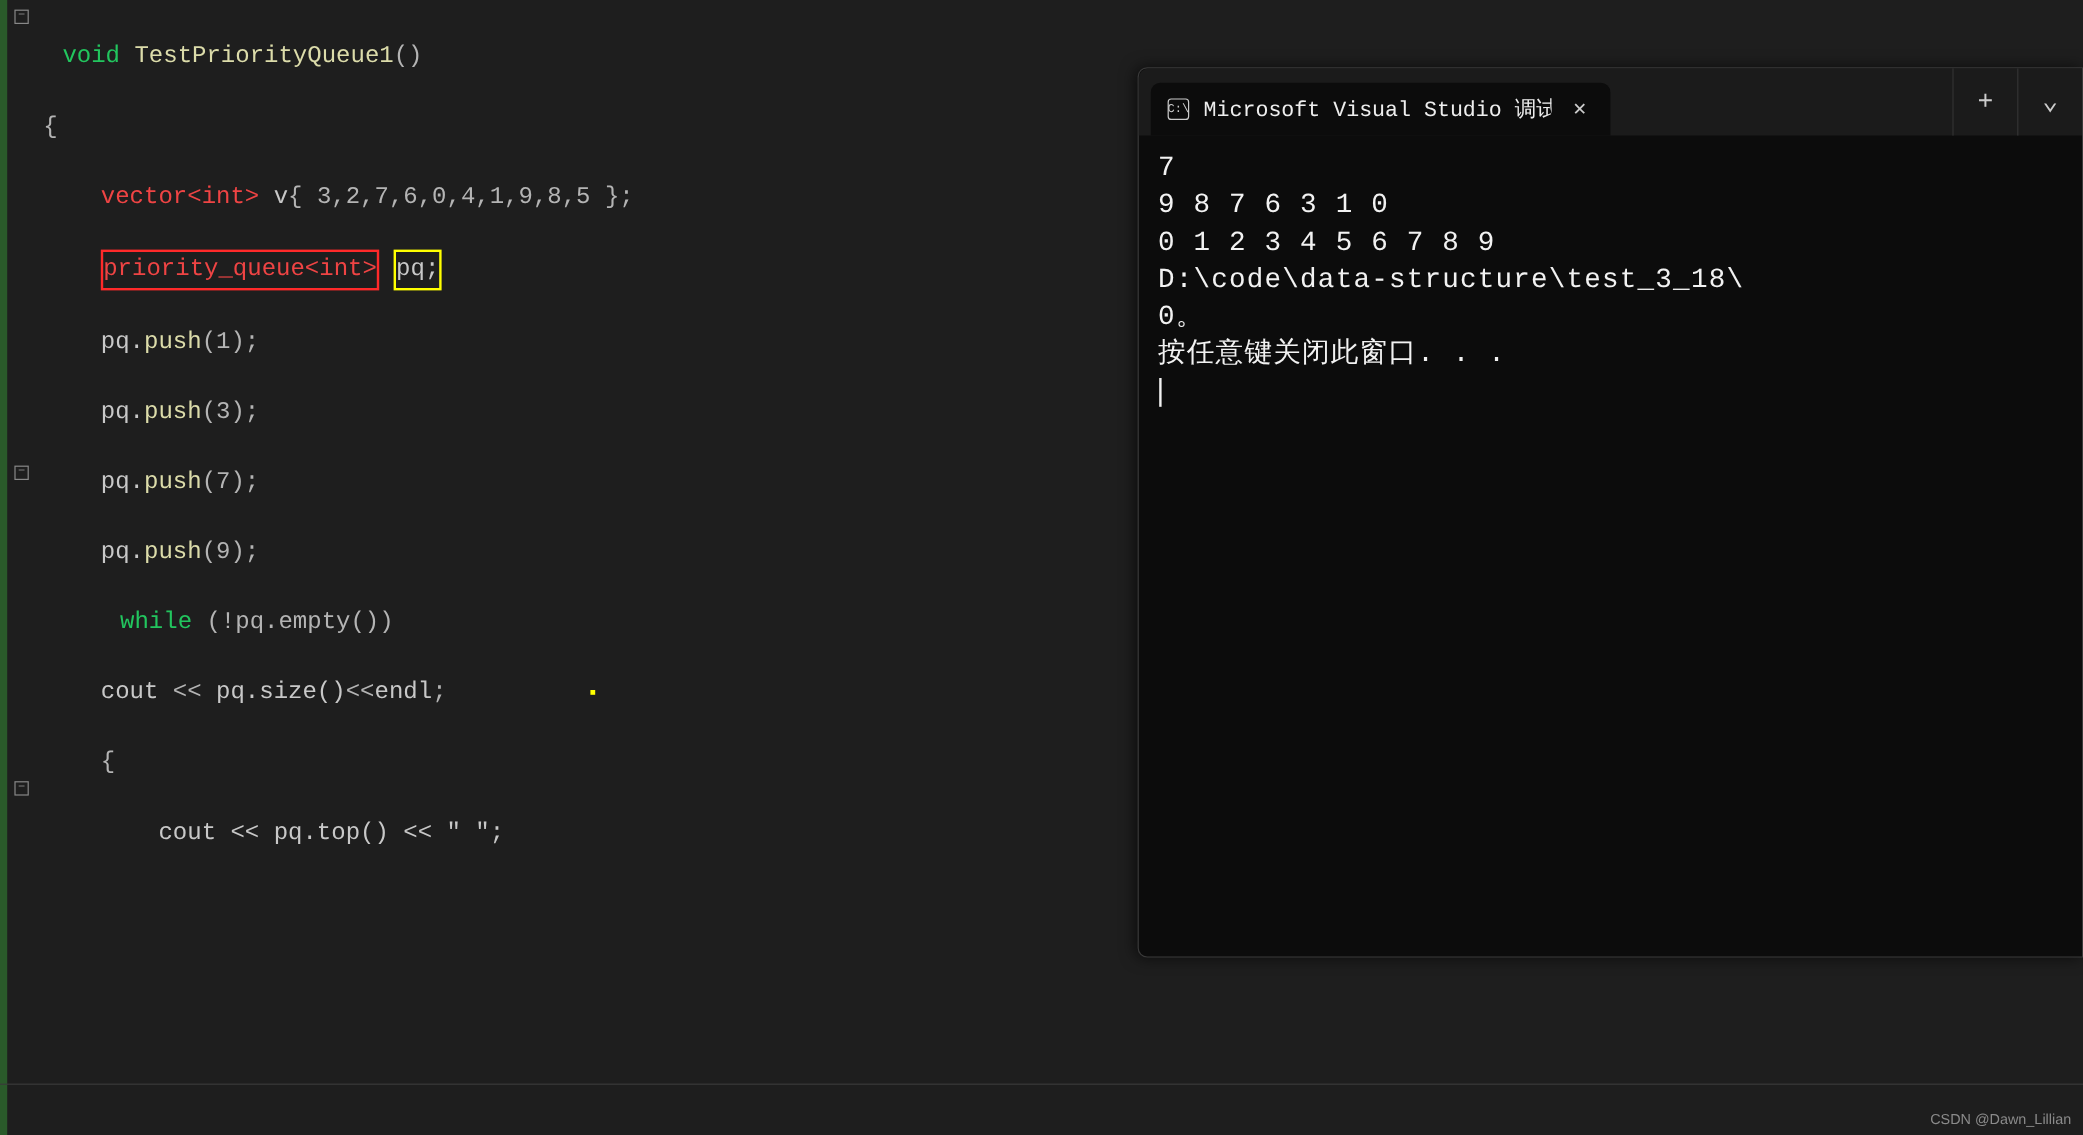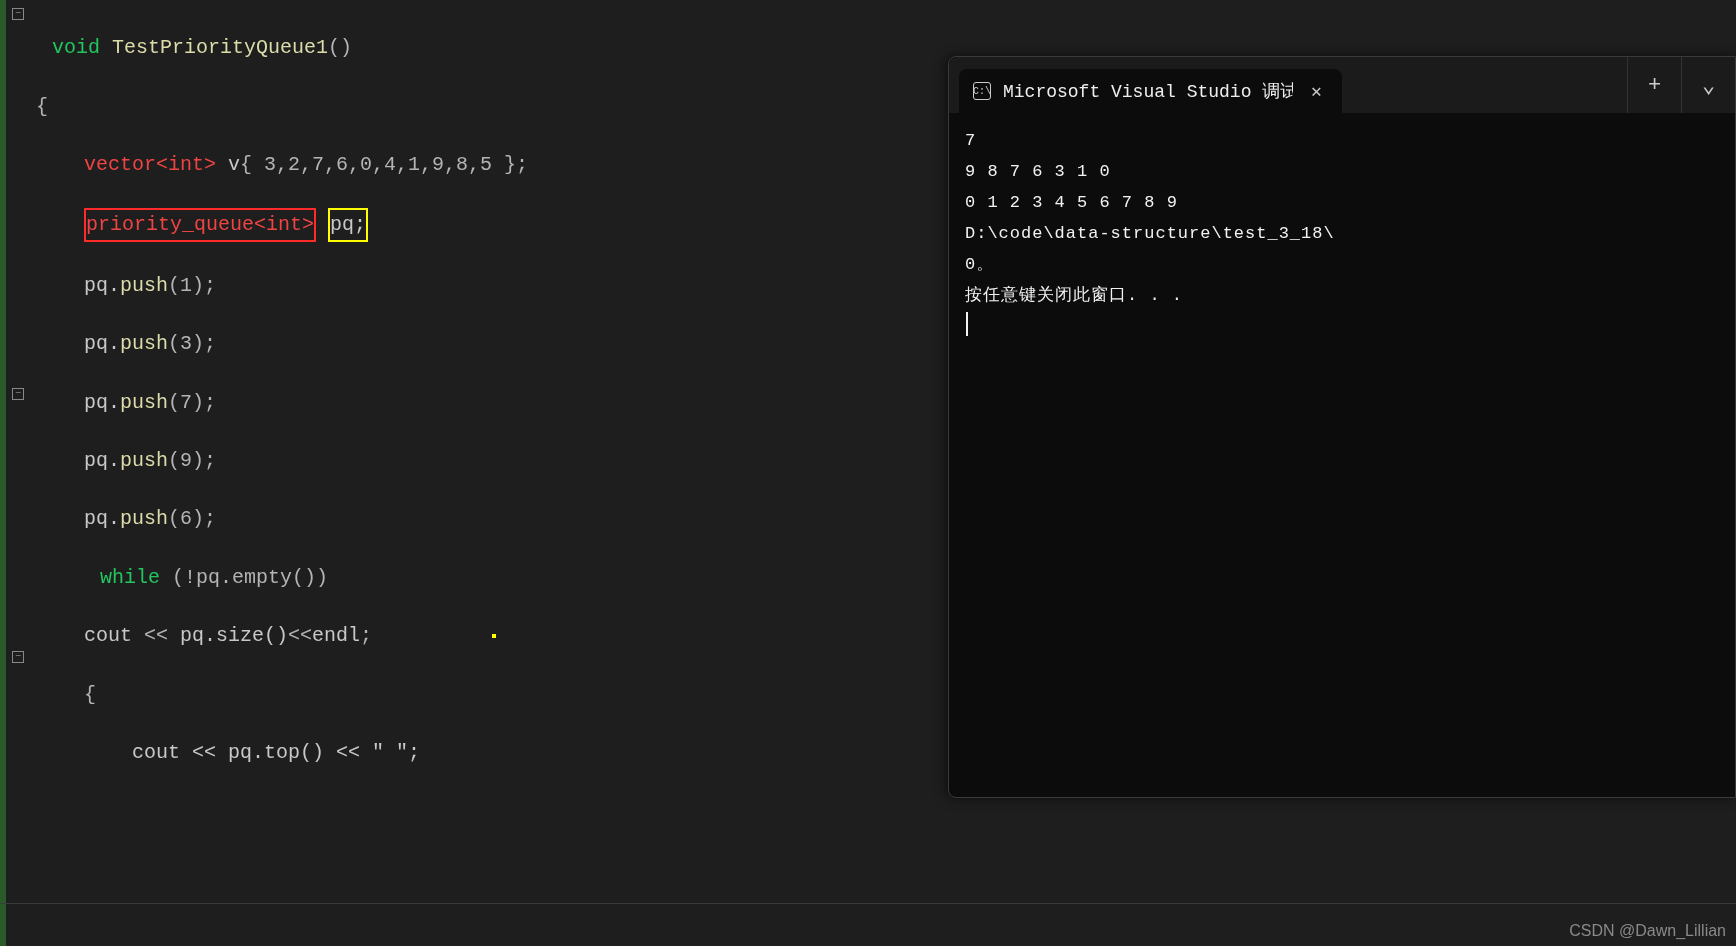--- a/index.html
+++ b/index.html
@@ -107,40 +107,40 @@
       justify-content: center;
       color: #ccc;
       font-size: 22px;
       border-left: 1px solid #333;
       cursor: pointer;
     }
     .console-body {
       flex: 1;
       padding: 12px 16px;
       color: #f2f2f2;
-      font-size: 17px;
+      font-size: 23px;
       line-height: 31px;
       white-space: pre;
       letter-spacing: 1px;
       overflow: hidden;
     }
     .cursor-block {
       display: inline-block;
       width: 2px;
       height: 24px;
       background: #f2f2f2;
       vertical-align: text-bottom;
       margin-left: 1px;
     }
     .watermark {
       position: absolute;
       right: 10px;
       bottom: 6px;
       color: #8a8a8a;
-      font-size: 16px;
+      font-size: 12px;
       font-family: sans-serif;
     }
     .hsep {
       position: absolute;
       left: 0; right: 0;
       bottom: 42px;
       height: 1px;
       background: #3a3a3a;
     }
     .caret-dot {
@@ -160,21 +160,20 @@
 
   <div class="code-area">
 <span class="line"><span class="kw">void</span> <span class="fn">TestPriorityQueue1</span><span class="punct">()</span></span>
 <span class="line"><span class="punct">{</span></span>
 <span class="line">    <span class="type">vector</span><span class="type">&lt;int&gt;</span><span class="ident"> v</span><span class="punct">{ 3,2,7,6,0,4,1,9,8,5 };</span></span>
 <span class="line">    <span class="box-red"><span class="type">priority_queue</span><span class="type">&lt;int&gt;</span></span> <span class="box-yellow"><span class="ident">pq;</span></span></span>
 <span class="line">    <span class="ident">pq.</span><span class="fn">push</span><span class="punct">(1);</span></span>
 <span class="line">    <span class="ident">pq.</span><span class="fn">push</span><span class="punct">(3);</span></span>
 <span class="line">    <span class="ident">pq.</span><span class="fn">push</span><span class="punct">(7);</span></span>
 <span class="line">    <span class="ident">pq.</span><span class="fn">push</span><span class="punct">(9);</span></span>
-<span class="line">    <span class="ident">pq.</span><span class="fn">push</span><span class="punct">(6);</span></span>
 <span class="line">    <span class="kw">while</span><span class="punct"> (!pq.empty())</span></span>
 <span class="line">    <span class="ident">cout</span><span class="punct"> &lt;&lt; </span><span class="ident">pq.size()</span><span class="punct">&lt;&lt;</span><span class="ident">endl</span><span class="punct">;</span>          <span class="caret-dot"></span></span>
 <span class="line">    <span class="punct">{</span></span>
 <span class="line">        <span class="ident">cout &lt;&lt; pq.top() &lt;&lt; " ";</span></span>
 
 
 
 
 
 

